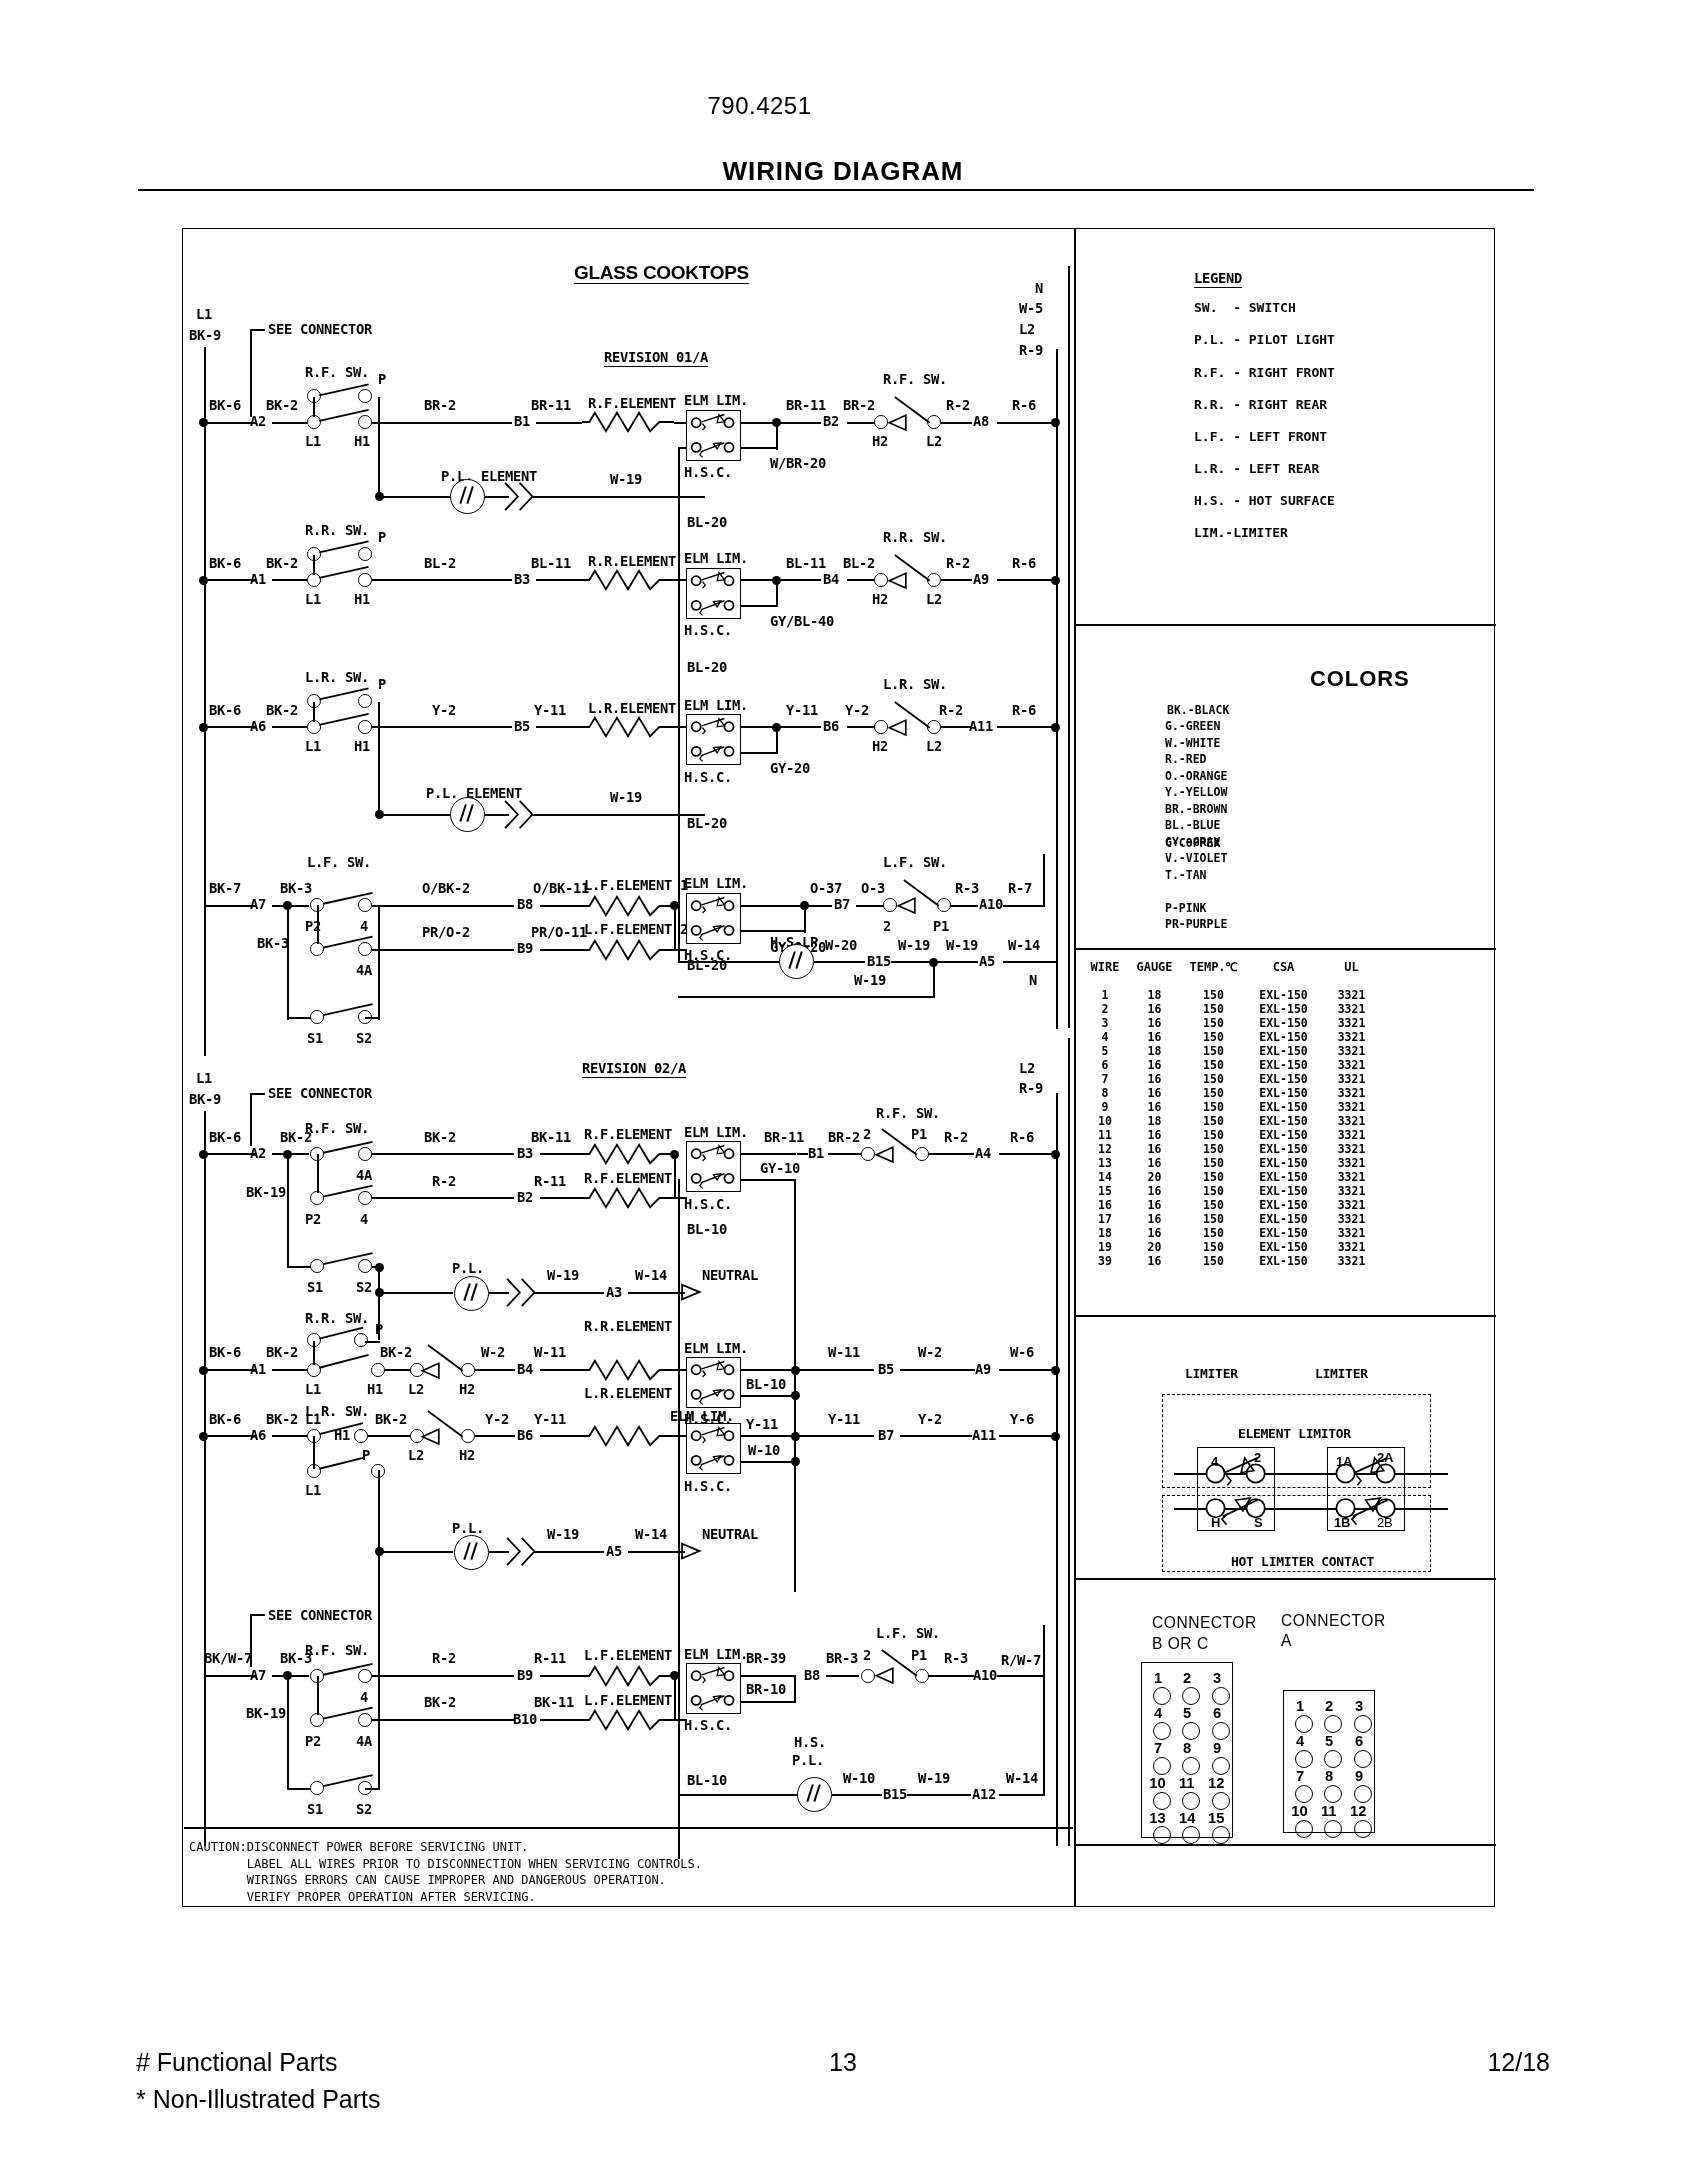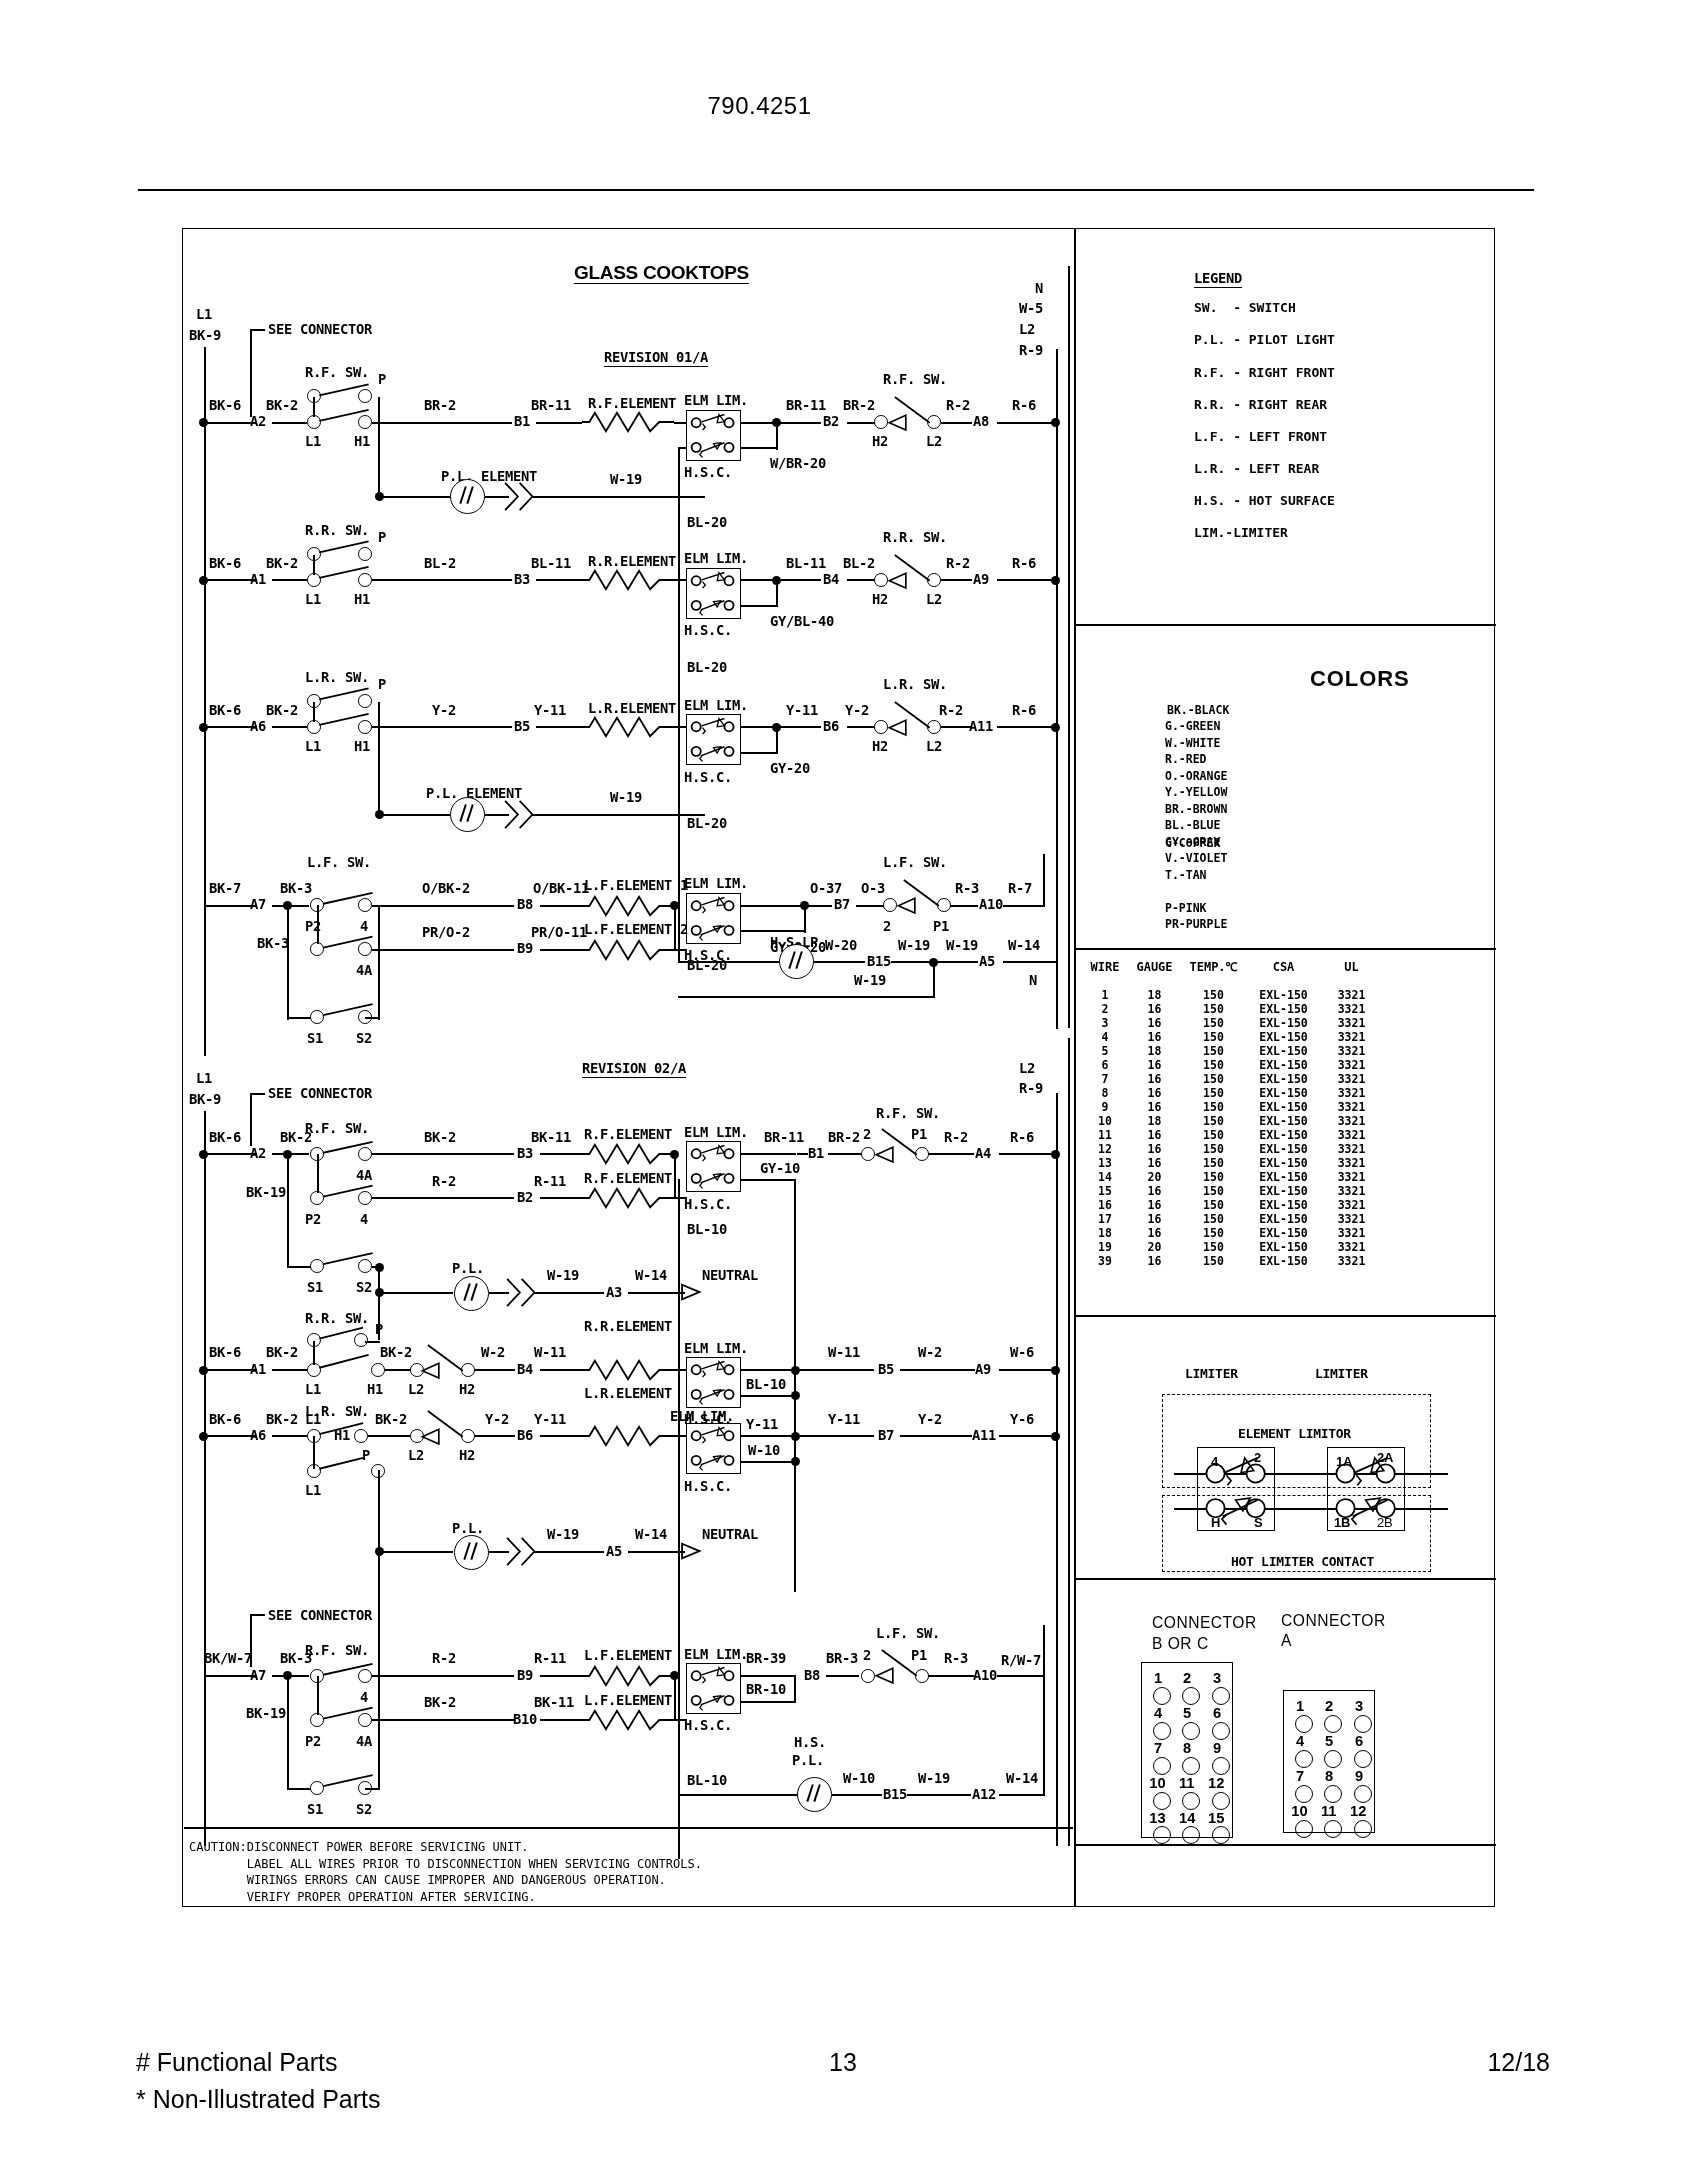--- a/index.html
+++ b/index.html
@@ -73,20 +73,21 @@
   .legrow{position:absolute;font-family:"DejaVu Sans Mono",monospace;font-size:13px;font-weight:bold;white-space:pre;}
   .colrow{position:absolute;font-family:"DejaVu Sans Mono",monospace;font-size:11.5px;font-weight:bold;white-space:pre;}
   .caution{position:absolute;font-family:"DejaVu Sans Mono",monospace;font-size:12px;white-space:pre;line-height:16.5px;}
 </style>
 </head>
 <body>
 
 <div class="pg">
 
   <div class="model-no">790.4251</div>
+  <div class="doc-title">WIRING DIAGRAM</div>
   <div class="hdr-rule"></div>
 
   <div class="frame"></div>
   <div class="vdiv"></div>
 
   <div class="hdiv" style="top:624px;"></div>
   <div class="hdiv" style="top:948px;"></div>
   <div class="hdiv" style="top:1315px;"></div>
   <div class="hdiv" style="top:1578px;"></div>
   <div class="w wh" style="left:1074px;top:1844px;width:422px;"></div>

